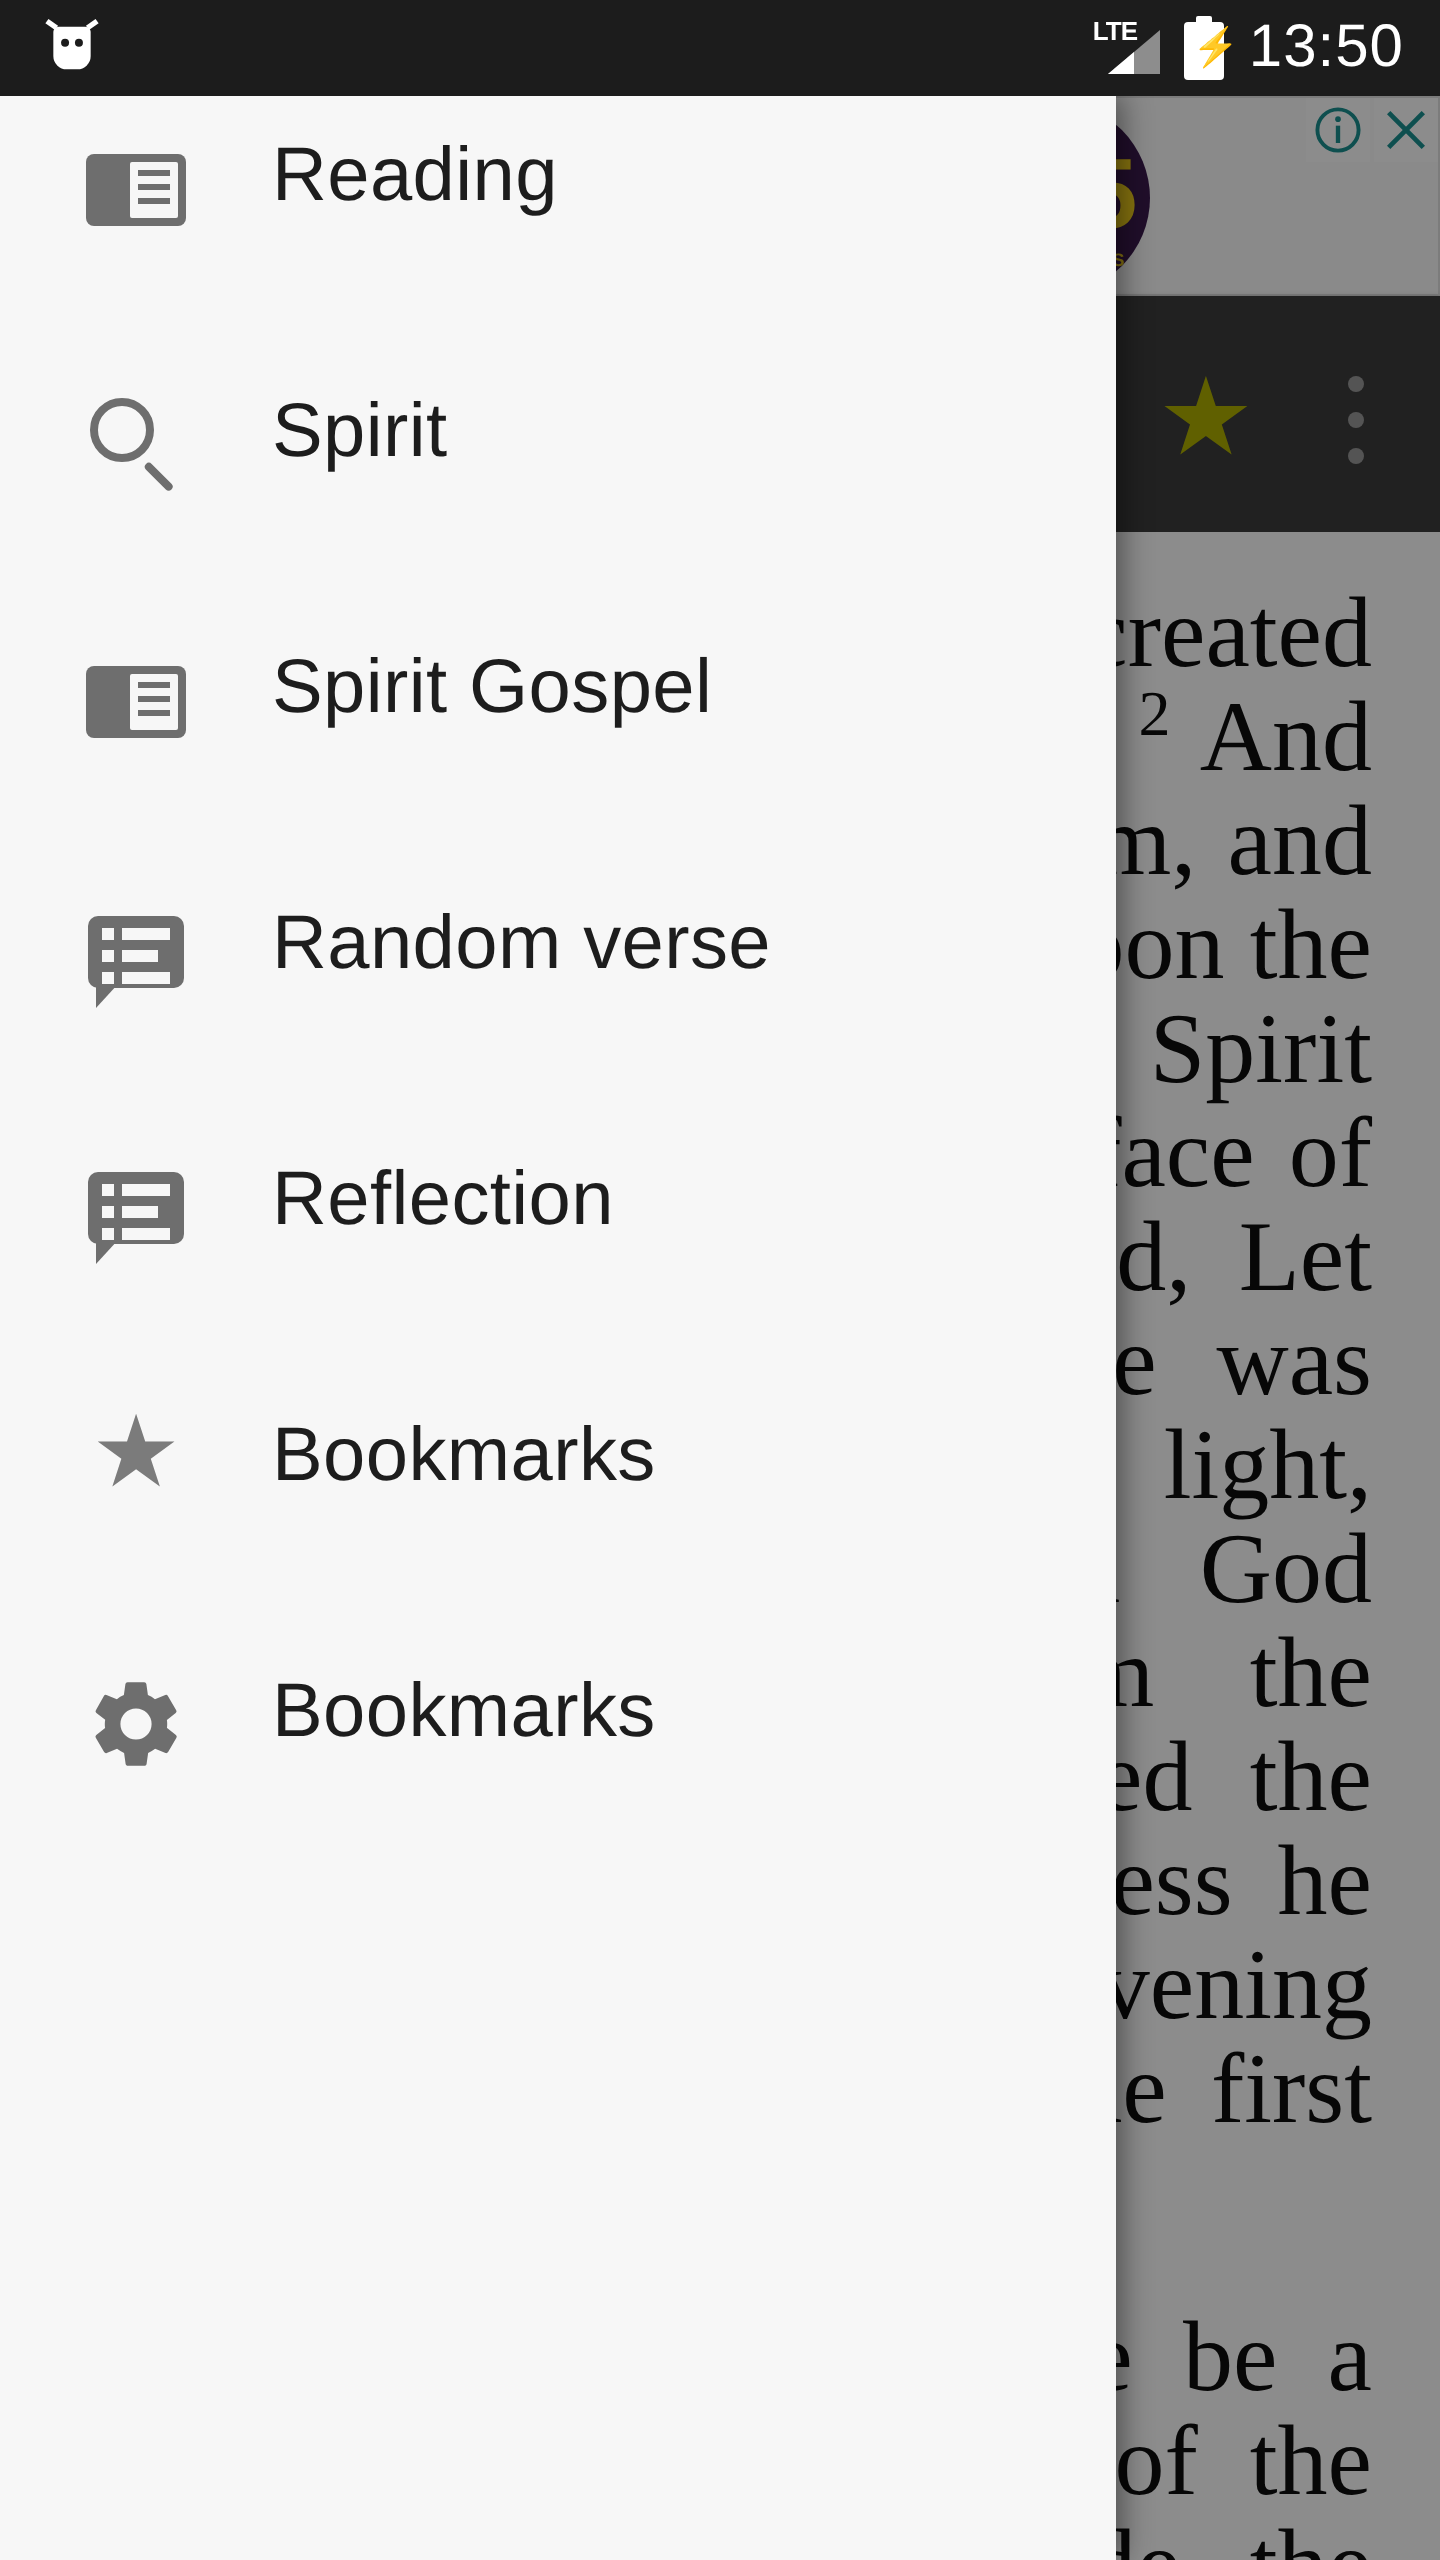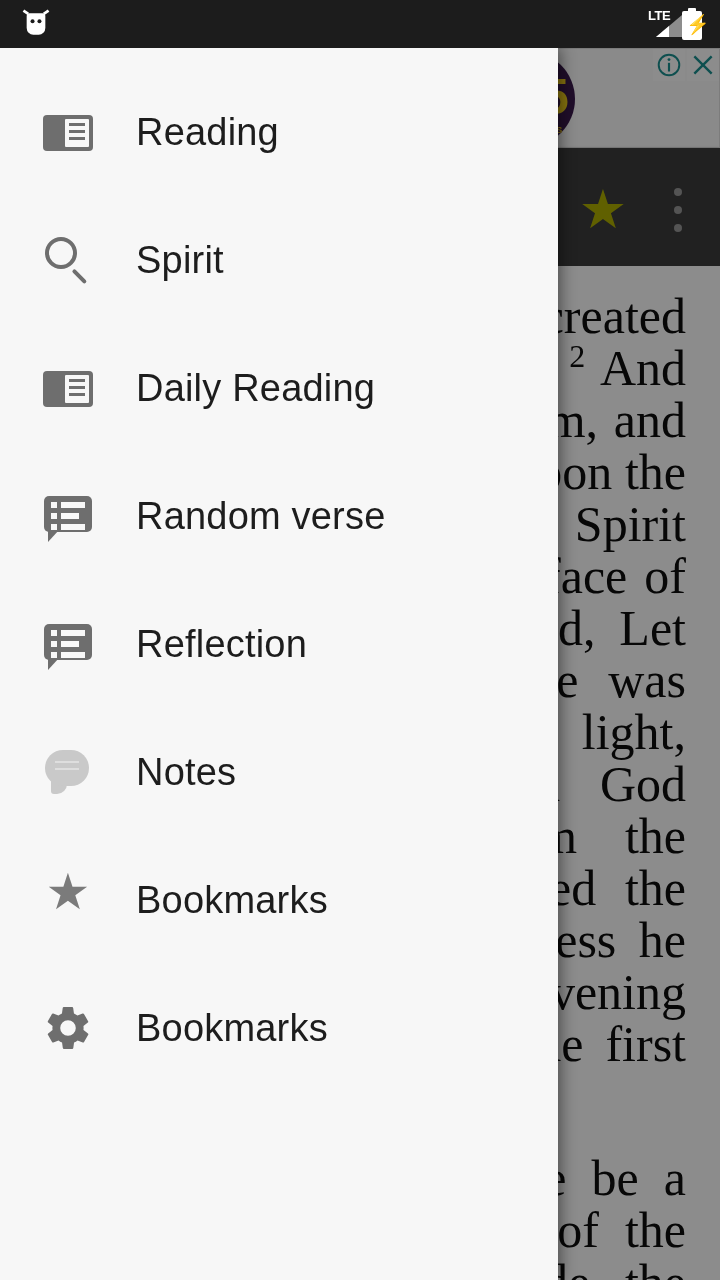--- a/index.html
+++ b/index.html
@@ -187,21 +187,21 @@
     position: absolute;
     left: 20px; top: 8px;
     width: 32px; height: 32px;
   }
   .sb-right {
     position: absolute;
     right: 18px; top: 0;
     height: 48px;
     display: flex;
     align-items: center;
-    gap: 0;
+    gap: 12px;
   }
   .sb-signal {
     position: relative;
     width: 34px; height: 30px;
   }
   .sb-signal .lte {
     position: absolute;
     left: 0; top: 0;
     color: #fff;
     font-size: 13px;
@@ -269,21 +269,21 @@
   }
   .drawer-list {
     position: absolute;
     left: 0; top: 20px;
     right: 0;
   }
   .drawer-item {
     position: relative;
     height: 128px;
     display: flex;
-    align-items: center;
+    align-items: flex-start;
     cursor: pointer;
   }
   .drawer-item .icon-slot {
     width: 136px;
     display: flex;
     align-items: center;
     justify-content: center;
     flex: 0 0 136px;
   }
   .drawer-item .label {
@@ -513,21 +513,21 @@
         <div class="icon-slot">
           <div class="ic ic-reader">
             <div class="frame"></div>
             <div class="page">
                 <i></i>
                 <i></i>
                 <i></i>
               </div>
           </div>
         </div>
-        <div class="label">Daily Reading</div>
+        <div class="label">Spirit Gospel</div>
       </div>
 
       <div class="drawer-item">
         <div class="icon-slot">
           <div class="ic ic-bubblelist">
             <div class="bubble"></div>
             <div class="tail"></div>
             <div class="rows">
               <div class="row">
                   <span class="dot"></span>
@@ -564,33 +564,20 @@
               <div class="row">
                   <span class="dot"></span>
                   <span class="bar" style="width:24px"></span>
                 </div>
             </div>
           </div>
         </div>
         <div class="label">Reflection</div>
       </div>
 
-      <div class="drawer-item">
-        <div class="icon-slot">
-          <div class="ic ic-notes">
-            <div class="tail"></div>
-            <div class="bubble"></div>
-            <div class="lines">
-                <i></i>
-                <i></i>
-              </div>
-          </div>
-        </div>
-        <div class="label">Notes</div>
-      </div>
 
       <div class="drawer-item">
         <div class="icon-slot">
           <div class="ic ic-star">
             <div class="glyph">★</div>
           </div>
         </div>
         <div class="label">Bookmarks</div>
       </div>
 
@@ -623,16 +610,17 @@
       <div class="sb-signal">
         <span class="lte">LTE</span>
         <span class="tri-bg"></span>
         <span class="tri-fg"></span>
       </div>
       <div class="sb-battery">
         <span class="cap"></span>
         <span class="body"></span>
         <span class="bolt">⚡</span>
       </div>
+      <div class="sb-clock">13:50</div>
     </div>
   </div>
 
 </div>
 
 </body></html>

